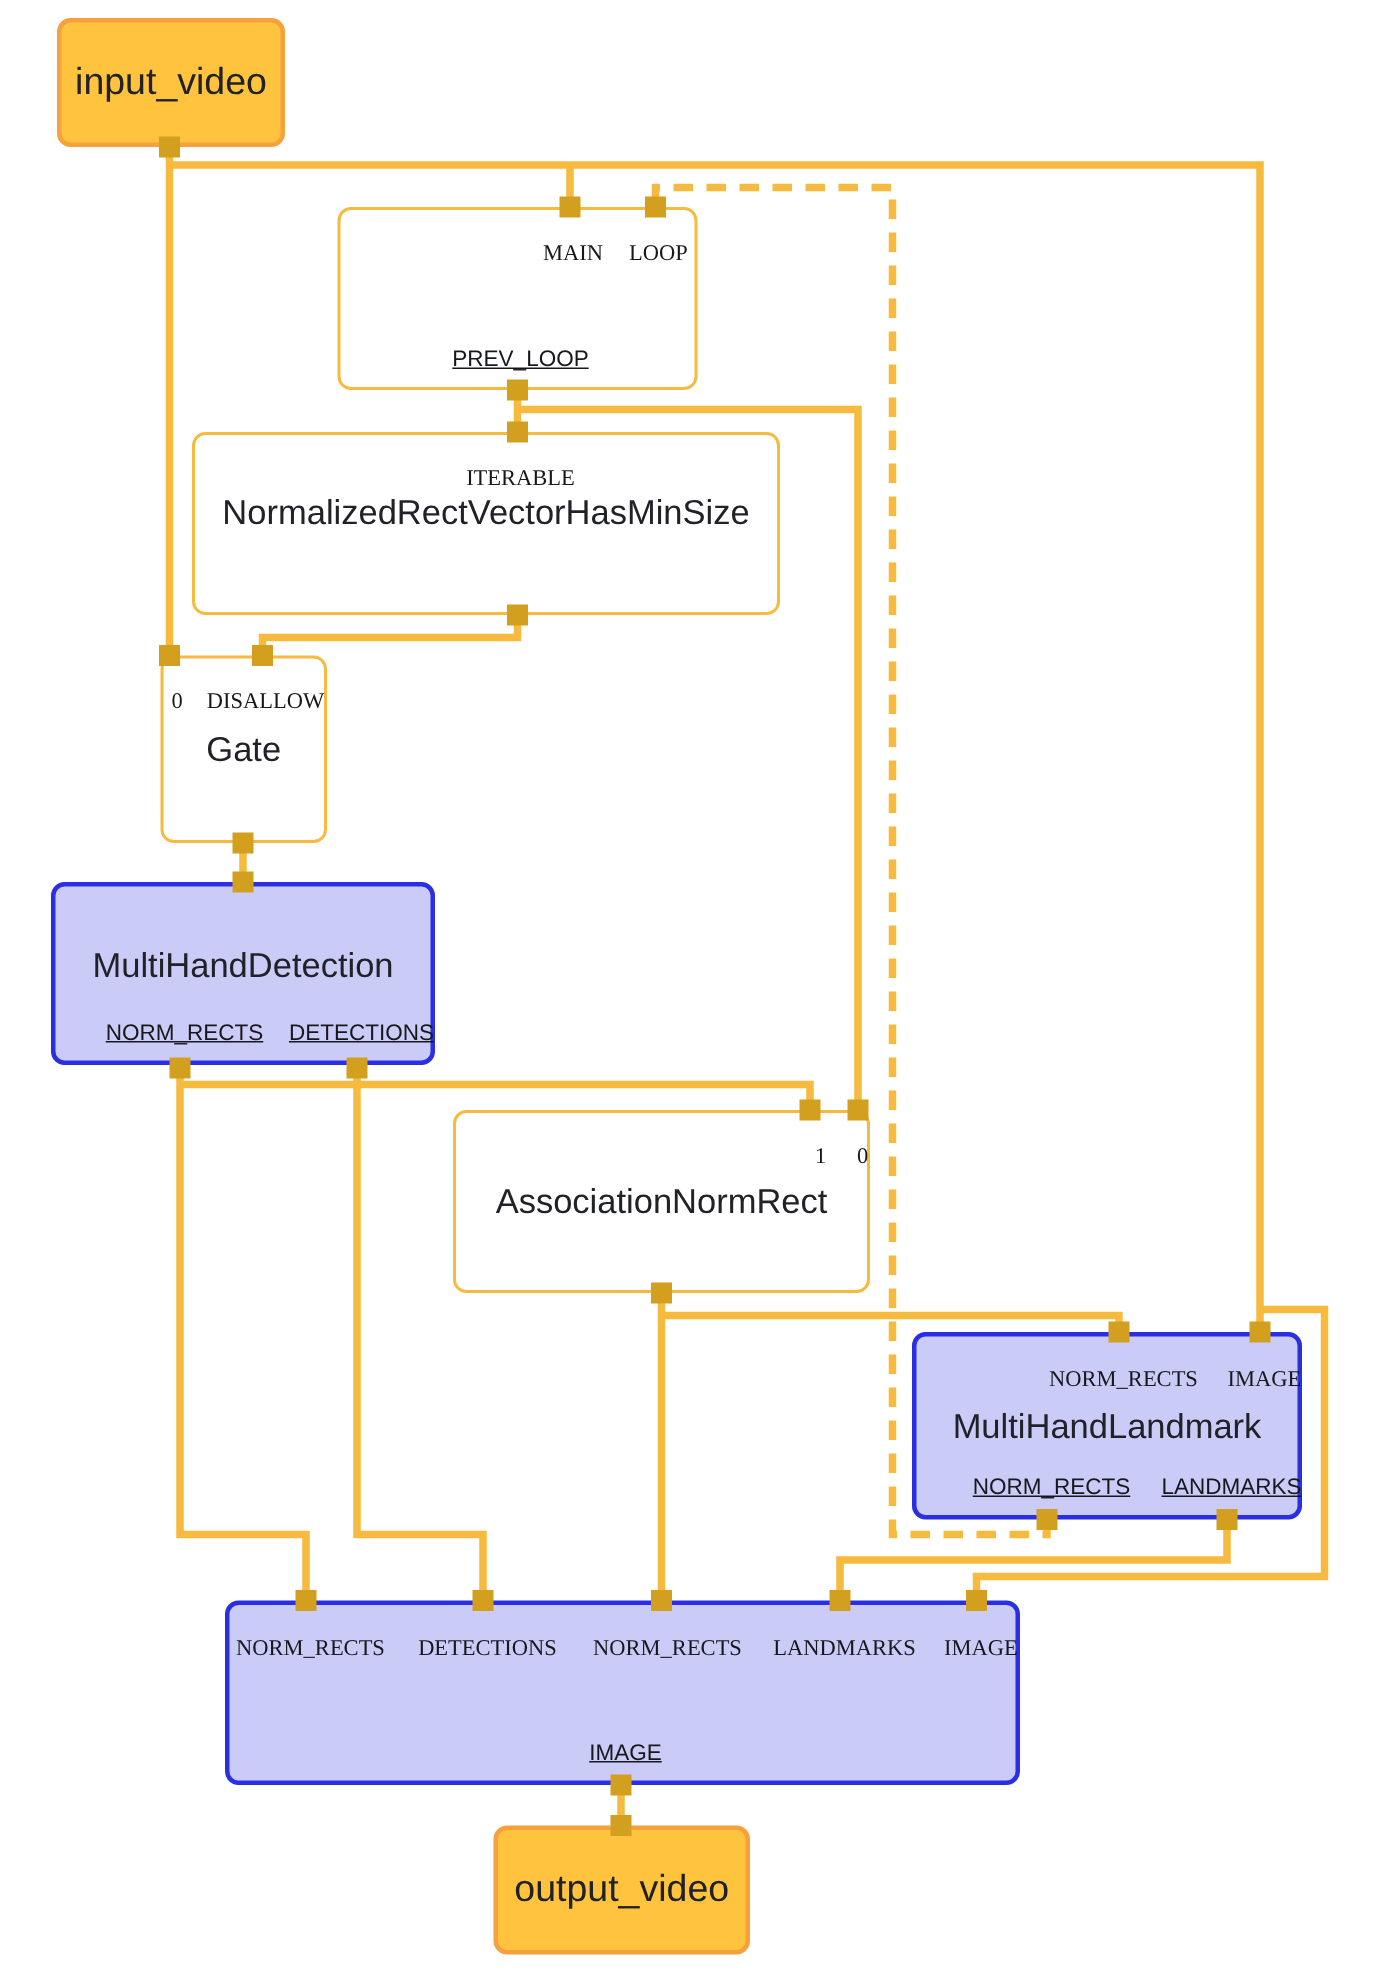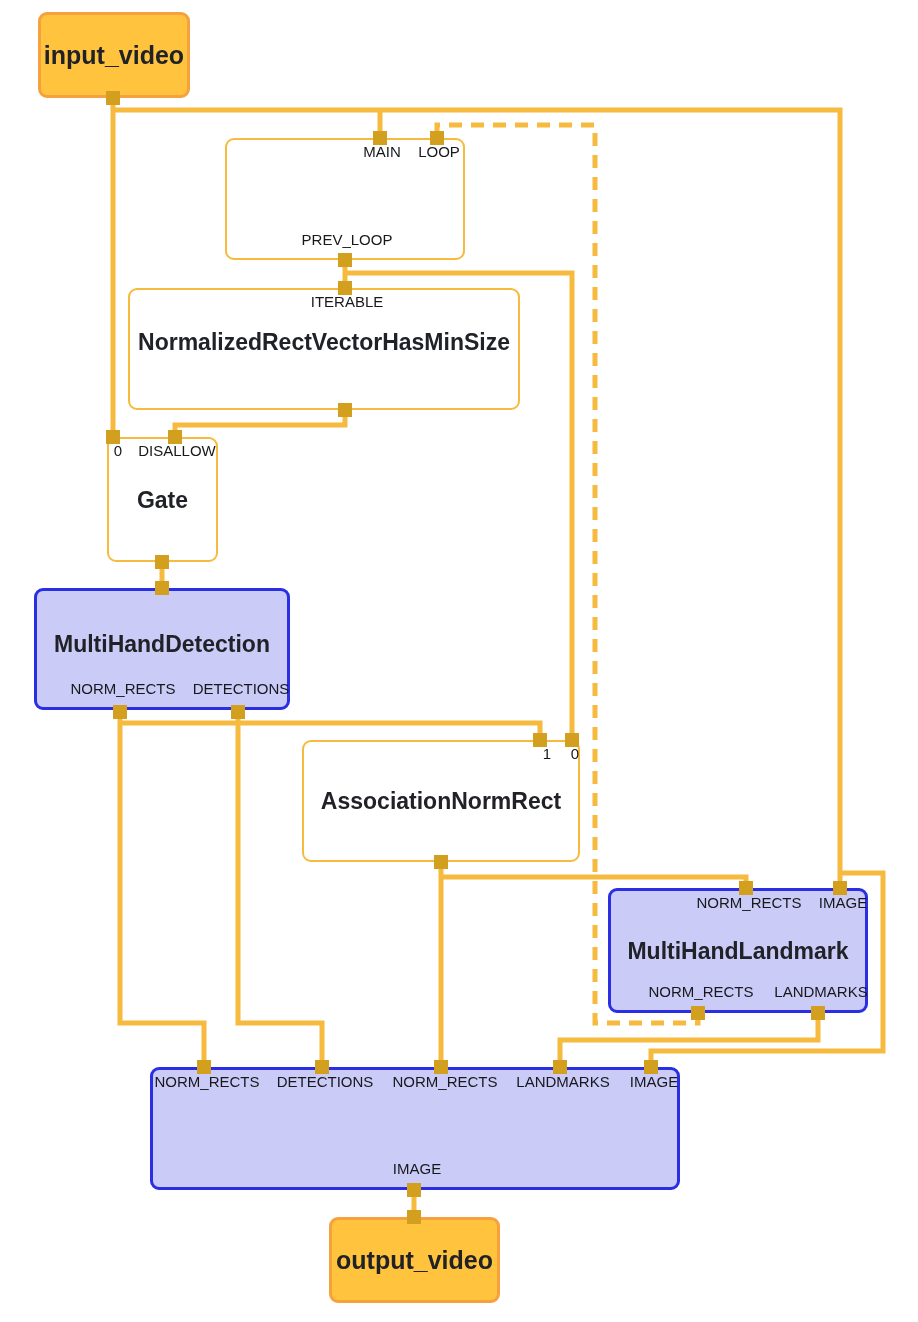--- a/index.html
+++ b/index.html
@@ -5,26 +5,26 @@
   html,body{margin:0;padding:0;background:#ffffff;}
   body{font-family:"Liberation Sans", sans-serif;}
   #canvas{position:relative;width:918px;height:1322px;background:#fff;overflow:hidden;}
 
   .node{position:absolute;box-sizing:border-box;border-radius:9px;}
   .node.stream{background:var(--stream-fill);border:3px solid var(--stream-border);}
   .node.calc{background:var(--calculator-fill);border:2px solid var(--calculator-border);}
   .node.subgraph{background:var(--subgraph-fill);border:3px solid var(--subgraph-border);}
 
   .title{position:absolute;left:50%;top:50%;transform:translate(-50%,-50%);
-         font-weight:bold;font-size:23px;white-space:nowrap;color:var(--title-text);}
+         font-weight:normal;font-size:23px;white-space:nowrap;color:var(--title-text);}
   .stream .title{font-size:25px;}
   .plabel{position:absolute;transform:translateX(-50%);font-size:15px;line-height:18px;
           white-space:nowrap;color:var(--label-text);}
-  .plabel.top{top:3px;}
-  .plabel.bottom{bottom:9px;}
+  .plabel.top{top:20px;font-family:Liberation Serif, serif;}
+  .plabel.bottom{bottom:9px;text-decoration:underline;}
 
   svg.wires{position:absolute;left:0;top:0;pointer-events:none;}
   .wire{fill:none;stroke:var(--edge);stroke-width:5;}
   .wire.dashed{stroke-dasharray:13 9;}
   .port{fill:var(--port);}
 </style>
 </head>
 <body>
 
 <div id="canvas">

